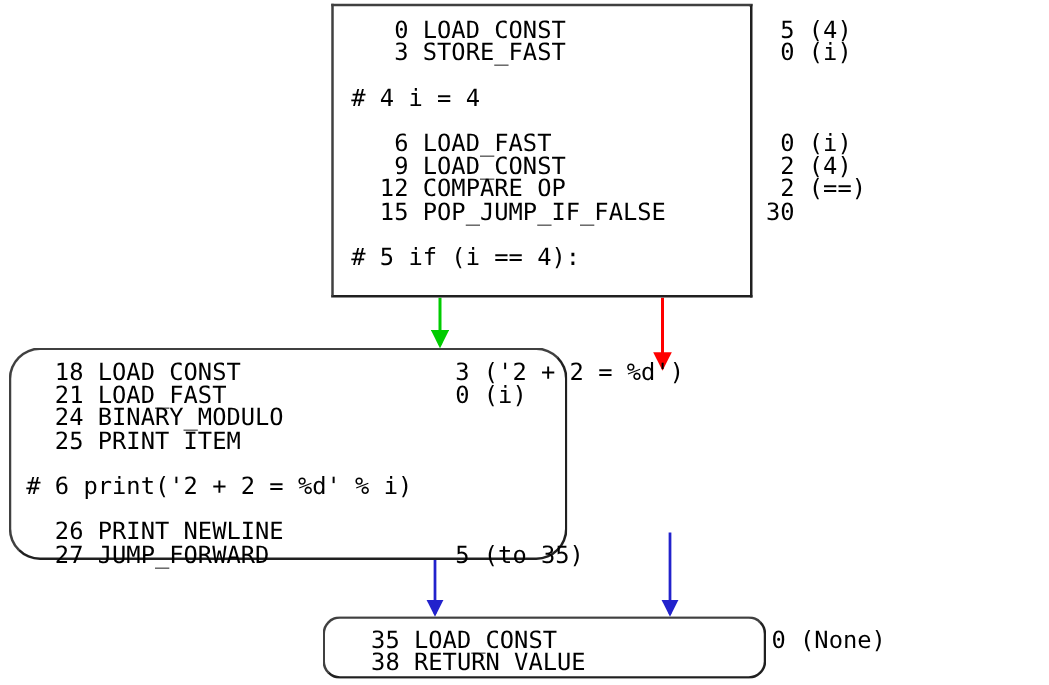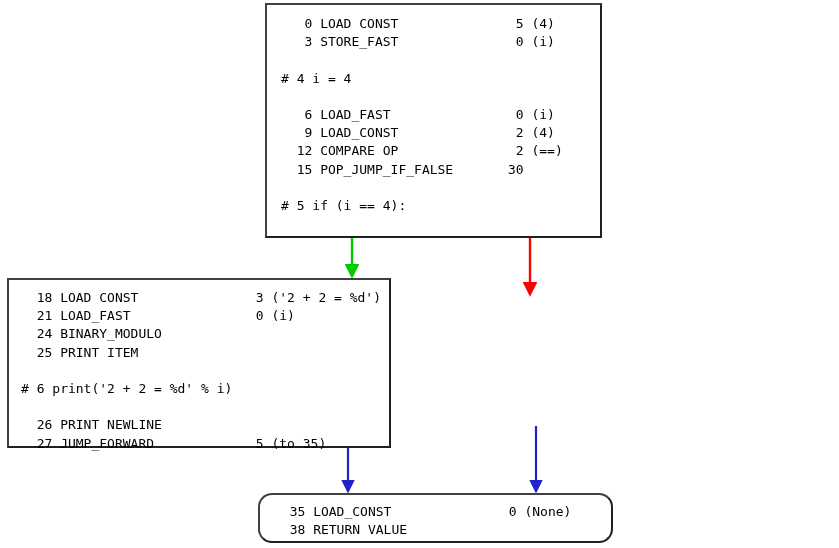--- a/index.html
+++ b/index.html
@@ -21,31 +21,31 @@
     box-sizing: border-box;
     background: #ffffff;
     border: 2px solid #404040;
     border-right-color: #202020;
     border-bottom-color: #202020;
   }
   .cfg-node pre {
     margin: 0;
     padding: 0;
     font-family: "DejaVu Sans Mono", "Liberation Mono", monospace;
-    font-size: 13px;
+    font-size: 19px;
     line-height: 18.2px;
     color: #000000;
     white-space: pre;
     letter-spacing: 0px;
   }
   
   #node-entry   { left: 265px; top: 3px;   width: 337px; height: 235px; }
   #node-entry pre   { padding: 10px 0 0 14px; }
 
-  #node-true    { left: 7px;   top: 278px; width: 384px; height: 170px; }
+  #node-true    { left: 7px;   top: 278px; width: 447px; height: 170px; border-radius: 25px; }
   #node-true pre    { padding: 9px 0 0 12px; }
 
   #node-false   { left: 464px; top: 296px; width: 365px; height: 130px; }
   #node-false pre   { padding: 9px 0 0 14px; }
 
   #node-exit    { left: 258px; top: 493px; width: 355px; height: 50px; border-radius: 14px; }
   #node-exit pre    { padding: 8px 0 0 14px; }
 
   
   .cfg-edge {

